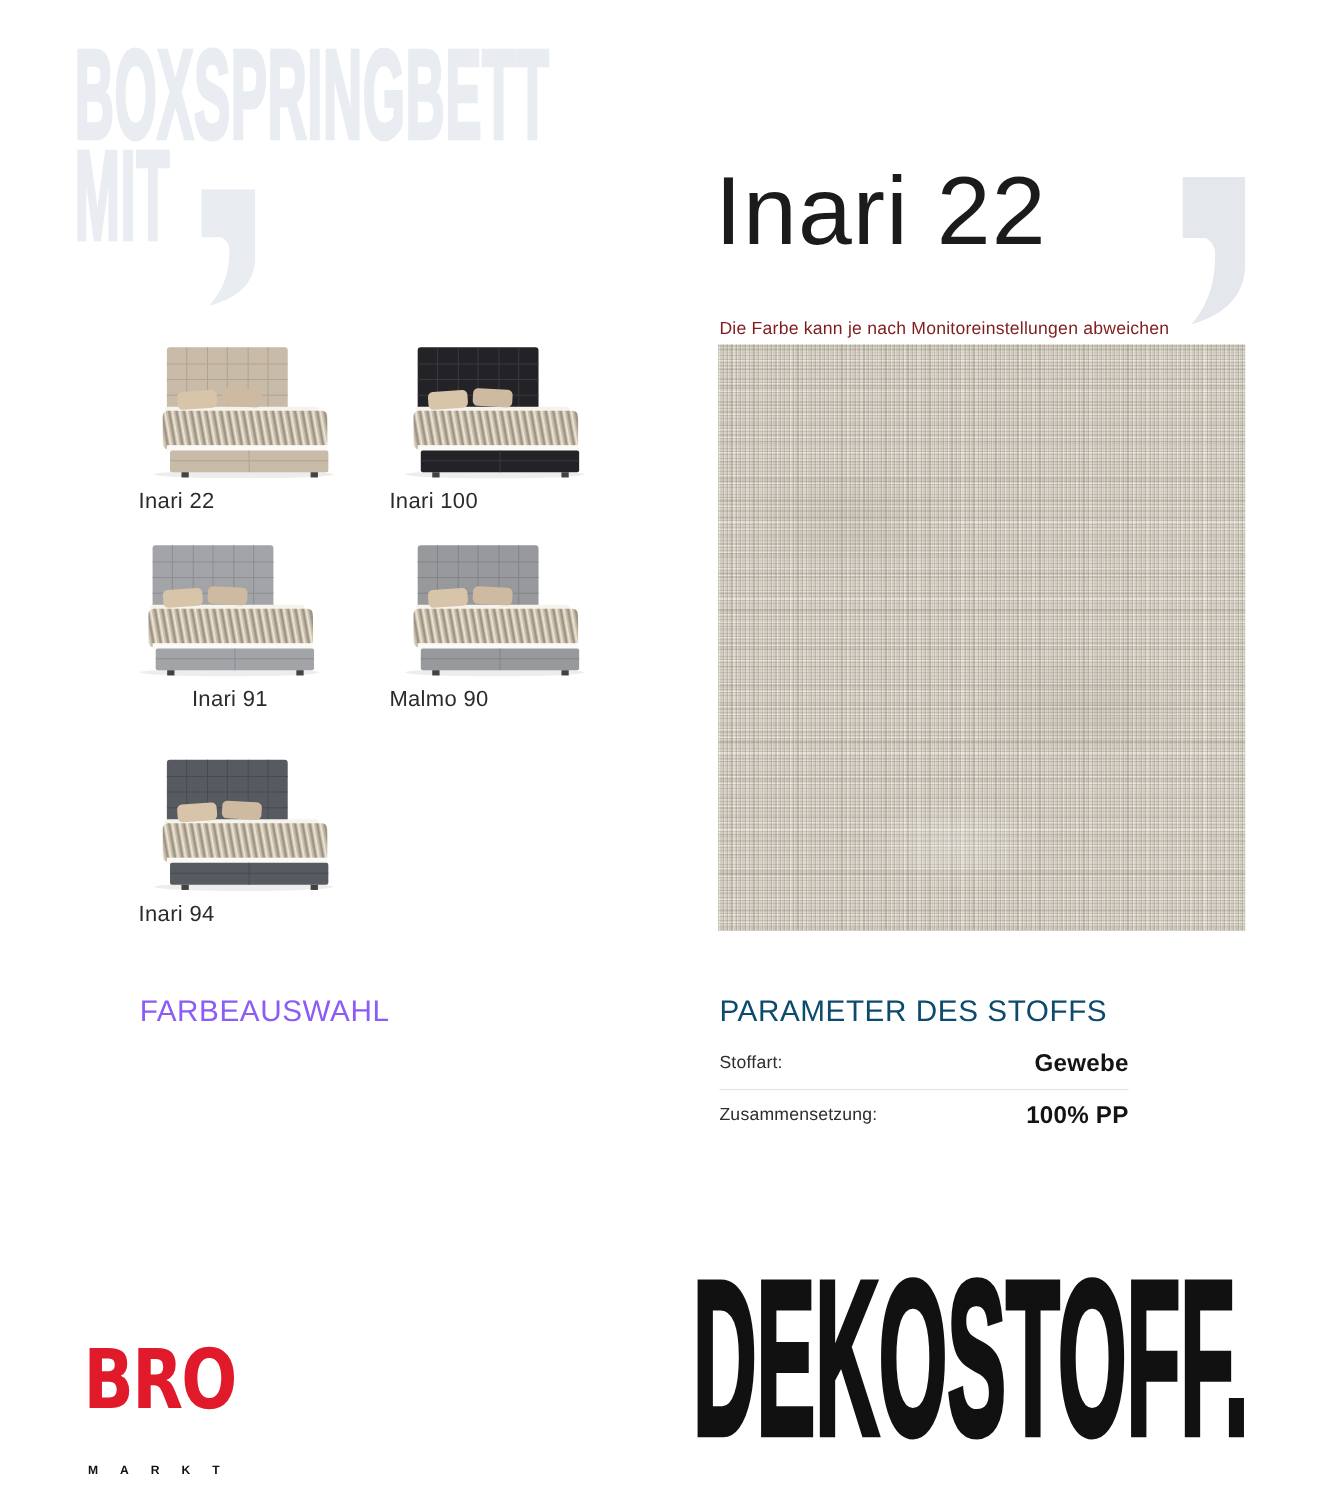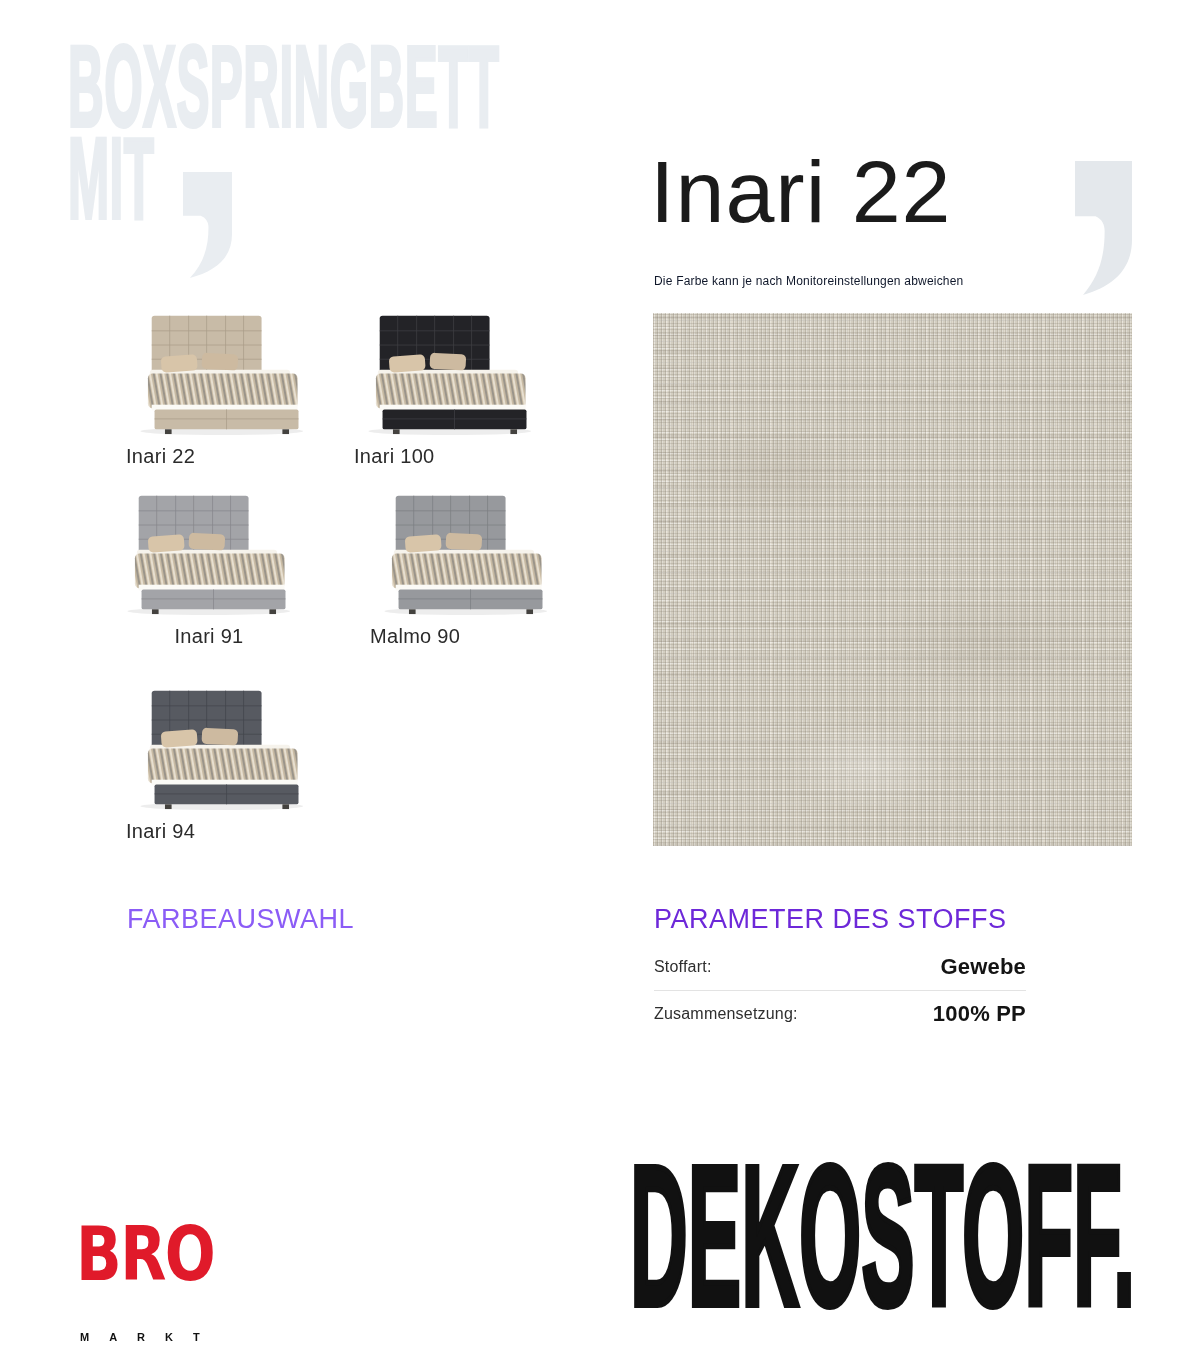--- a/index.html
+++ b/index.html
@@ -12,22 +12,22 @@
              letter-spacing:1px;-webkit-text-stroke:4px #e9edf1;white-space:nowrap;}
   .watermark span{display:block;}
 
   .comma{position:absolute;}
   .comma-small{left:183px;top:172px;width:49px;height:106px;}
   .comma-large{left:1075px;top:161px;width:57px;height:134px;}
 
   
   .title{position:absolute;left:650px;top:148px;margin:0;font-size:88px;line-height:1;
          font-weight:400;color:#1b1b1b;letter-spacing:1px;}
-  .subtitle{position:absolute;left:654px;top:274px;font-size:12px;line-height:1.2;
-            color:#0f172a;letter-spacing:0.2px;}
+  .subtitle{position:absolute;left:654px;top:290px;font-size:16px;line-height:1.2;
+            color:#7f1d1d;letter-spacing:0.2px;}
 
   
   .swatch{position:absolute;left:653px;top:313px;width:479px;height:533px;
     background-color:#d3cec1;
     background-image:
       radial-gradient(140px 70px at 25% 30%, rgba(165,155,140,0.18), rgba(0,0,0,0) 70%),
       radial-gradient(160px 80px at 70% 62%, rgba(160,152,138,0.16), rgba(0,0,0,0) 70%),
       radial-gradient(120px 60px at 45% 85%, rgba(255,255,255,0.22), rgba(0,0,0,0) 70%),
       repeating-linear-gradient(0deg, rgba(120,112,98,0.20) 0 1px, rgba(0,0,0,0) 1px 3px),
       repeating-linear-gradient(90deg, rgba(140,130,115,0.30) 0 1px, rgba(255,255,255,0.28) 1px 2px, rgba(0,0,0,0) 2px 4px),
@@ -151,21 +151,21 @@
     <rect x="83" y="46" width="38" height="17" rx="5" fill="#cdbaa0" transform="rotate(3 102 54)"></rect>
     <rect x="26" y="67" width="158" height="37" rx="5" fill="url(#st2)"></rect>
     <rect x="30" y="100" width="154" height="6" fill="#fbfaf6"></rect>
     <rect x="33" y="105" width="152" height="21" rx="2" fill="#a3a4a8"></rect>
     <path d="M109 105 V126 M33 115 H185" stroke="#87888d" stroke-width="1" opacity="0.8" fill="none"></path>
     <rect x="44" y="126" width="7" height="5" fill="#44423f"></rect>
     <rect x="168" y="126" width="7" height="5" fill="#44423f"></rect>
   </svg></div>
     <div class="thumb-label">Inari 91</div>
   </div>
-  <div class="thumb" style="left:346px;top:490px;margin-left:16px;">
+  <div class="thumb" style="left:346px;top:490px;">
     <div class="bed-art"><svg viewBox="0 0 200 132" width="200" height="125" aria-hidden="true">
     <defs>
       <pattern id="st3" width="7" height="7" patternUnits="userSpaceOnUse" patternTransform="rotate(80)">
         <rect width="7" height="7" fill="#cbbda6"></rect>
         <rect width="7" height="2.2" fill="#9a948a"></rect>
         <rect y="4.2" width="7" height="1.6" fill="#eee8db"></rect>
       </pattern>
     </defs>
     <ellipse cx="104" cy="128" rx="86" ry="4" fill="rgba(0,0,0,0.07)"></ellipse>
     <rect x="30" y="6" width="116" height="62" rx="3" fill="#97999d"></rect>
@@ -201,21 +201,21 @@
     <rect x="30" y="100" width="154" height="6" fill="#fbfaf6"></rect>
     <rect x="33" y="105" width="152" height="21" rx="2" fill="#575a61"></rect>
     <path d="M109 105 V126 M33 115 H185" stroke="#44474d" stroke-width="1" opacity="0.8" fill="none"></path>
     <rect x="44" y="126" width="7" height="5" fill="#44423f"></rect>
     <rect x="168" y="126" width="7" height="5" fill="#44423f"></rect>
   </svg></div>
     <div class="thumb-label">Inari 94</div>
   </div>
 
   <div class="section-heading heading-left" style="color:#8b5cf6;">FARBEAUSWAHL</div>
-  <div class="section-heading heading-right" style="color:#6d28d9;">PARAMETER DES STOFFS</div>
+  <div class="section-heading heading-right" style="color:#0c4a6e;">PARAMETER DES STOFFS</div>
 
   <div class="params">
     <div class="param-row ruled">
       <div class="param-label">Stoffart:</div>
       <div class="param-value">Gewebe</div>
     </div>
     <div class="param-row">
       <div class="param-label">Zusammensetzung:</div>
       <div class="param-value">100% PP</div>
     </div>

